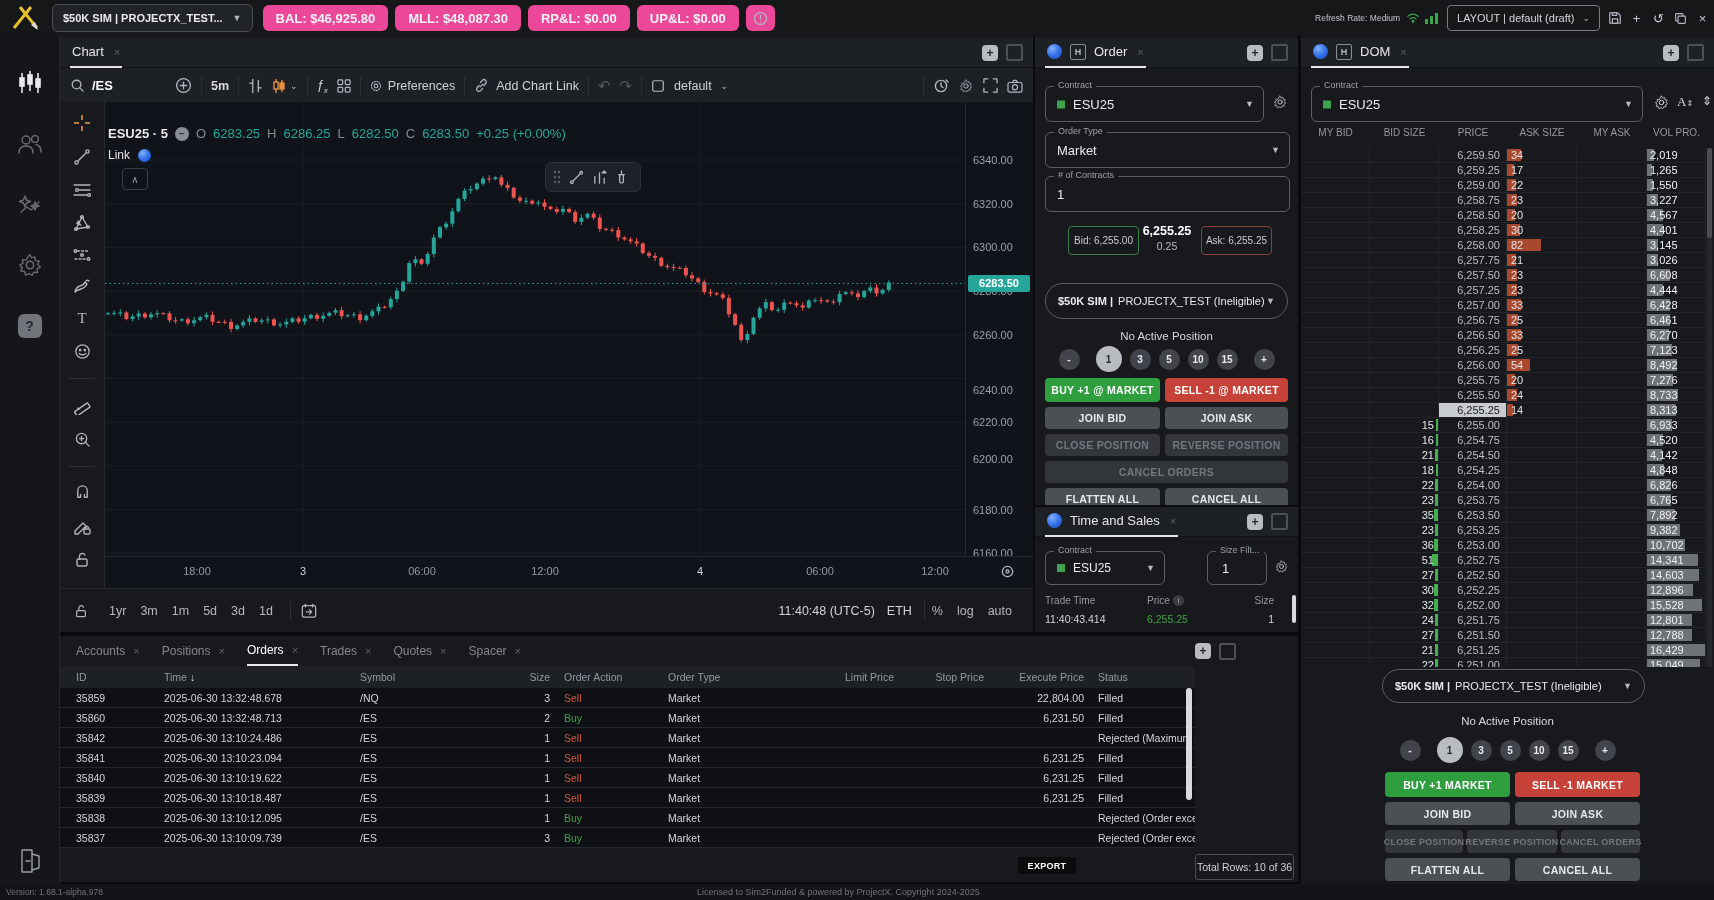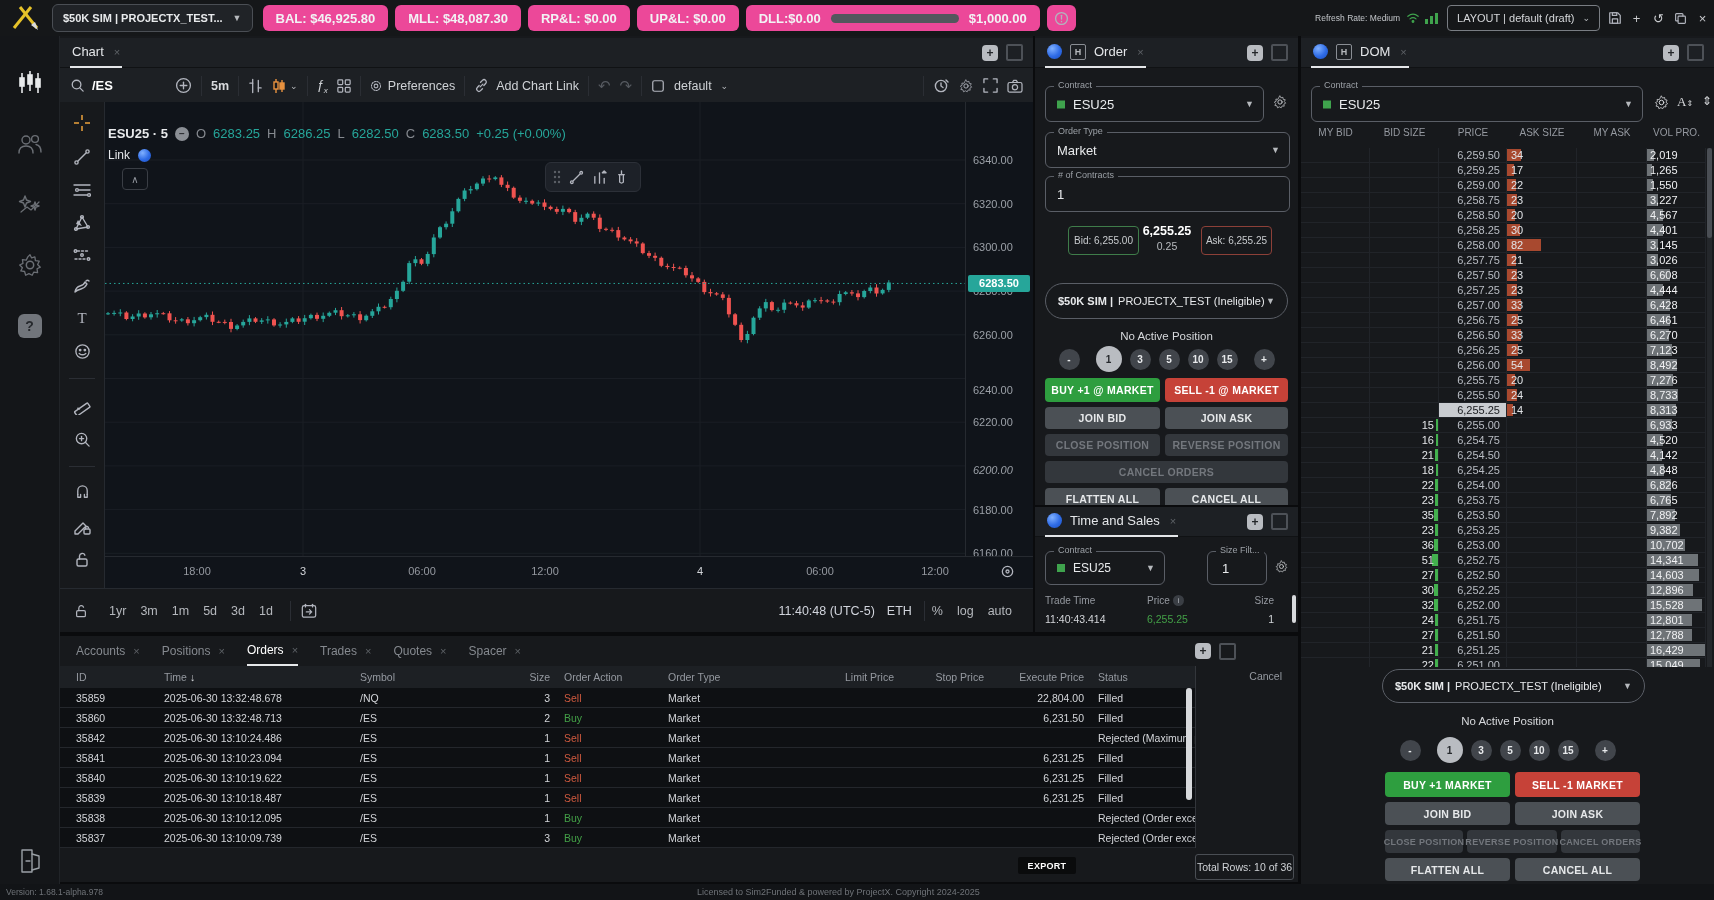--- a/index.html
+++ b/index.html
@@ -118,25 +118,20 @@
     </div>
   <div class="pill">
       <span>MLL: $48,087.30</span>
     </div>
   <div class="pill">
       <span>RP&amp;L: $0.00</span>
     </div>
   <div class="pill">
       <span>UP&amp;L: $0.00</span>
     </div>
-  <div class="pill">
-    <span>DLL:$0.00</span>
-    <span class="dllbar"></span>
-    <span>$1,000.00</span>
-  </div>
   <div class="pill" style="padding:0 7px">
     <svg class="ic" width="15" height="15" viewBox="0 0 16 16">
         <circle cx="8" cy="8" r="6.3"></circle>
         <line x1="8" y1="4.6" x2="8" y2="8.6"></line>
         <line x1="8" y1="11" x2="8" y2="11.4"></line>
       </svg>
   </div>
   <div style="margin-left:auto;display:flex;align-items:center;padding-right:4px">
     <span class="tiny" style="color:#c3c6ca;font-size:8.5px">Refresh Rate: Medium</span>
     <svg class="ic" style="stroke:#3fa34d;margin-left:6px" width="14" height="12" viewBox="0 0 16 14">
@@ -755,21 +750,21 @@
   </div>
 
   <div id="paxis">
       <div class="ptick" style="top: 52px;">6340.00</div>
       <div class="ptick" style="top: 95.7px;">6320.00</div>
       <div class="ptick" style="top: 139.4px;">6300.00</div>
       <div class="ptick" style="top: 183.1px;">6280.00</div>
       <div class="ptick" style="top: 226.8px;">6260.00</div>
       <div class="ptick" style="top: 282px; text-align: right;">6240.00</div>
       <div class="ptick" style="top: 314.2px;">6220.00</div>
-      <div class="ptick" style="top: 362px; font-style: italic;">6200.00</div>
+      <div class="ptick" style="top: 351px;">6200.00</div>
       <div class="ptick" style="top: 401.6px;">6180.00</div>
       <div class="ptick" style="top: 445.3px;">6160.00</div>
       <div class="badge" style="top: 172.952px;">6283.50</div>
     </div>
 
   <div id="taxis">
     <svg class="ic" width="15" height="15" viewBox="0 0 16 16" style="position:absolute;right:18px;top:7px">
         <circle cx="8" cy="8" r="5.5"></circle>
         <circle cx="8" cy="8" r="1.6"></circle>
       </svg>
@@ -1625,23 +1620,20 @@
         <div>/ES</div>
         <div class="rt">3</div>
         <div class="buy">Buy</div>
         <div>Market</div>
         <div class="rt"></div>
         <div class="rt"></div>
         <div class="rt"></div>
         <div class="statusc">Rejected (Order exceeds contract limit for /E</div>
       </div>
     </div>
-  <div style="position:absolute;left:1135px;top:30px;width:97px;height:182px;border-left:1px solid #33363b;box-sizing:border-box">
-    <div style="position:absolute;right:10px;top:4px;font-size:10.5px;color:#9599a0">Cancel</div>
-  </div>
   <div class="vthumb" style="left:1126px;top:52px;width:6px;height:112px;background:#d7d9dc"></div>
   <div class="btn" style="left:958px;top:221px;width:58px;height:17px;background:#0a0b0c;font-size:9px;border-radius:2px">EXPORT</div>
   <div style="position:absolute;left:1135px;top:218px;width:97px;height:24px;border:1px solid #4a4e54;border-radius:3px;display:flex;align-items:center;justify-content:center;font-size:10.5px;color:#cfd2d6">Total Rows: 10 of 36</div>
 </div>
 
 <div style="position:absolute;left:0;top:884px;width:1714px;height:16px;background:#121417">
   <span class="tiny" style="position:absolute;left:6px;top:3px;font-size:8.5px">Version: 1.68.1-alpha.978</span>
   <span class="tiny" style="position:absolute;left:697px;top:3px">Licensed to Sim2Funded &amp; powered by ProjectX. Copyright 2024-2025</span>
 </div>
 

